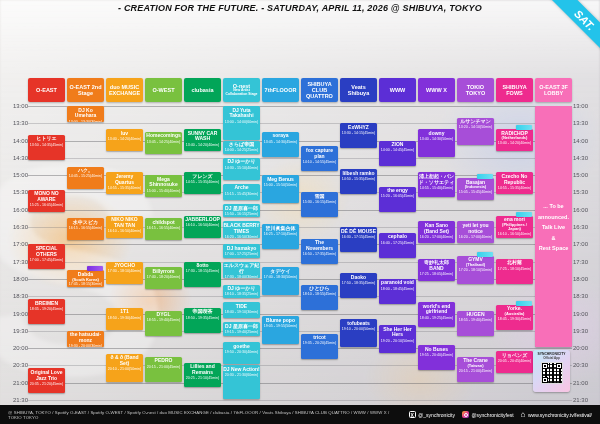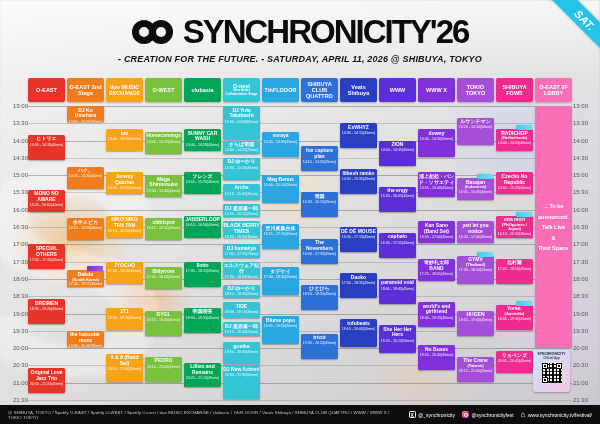--- a/index.html
+++ b/index.html
@@ -89,27 +89,20 @@
 
 <div id="poster">
   <div class="bg-blobs"></div>
   <div class="bg-mark">S</div>
 
   <div class="ribbon">
     <div class="ribbon-band">SAT.</div>
   </div>
 
   <div id="hdr">
-    <div class="logo-row">
-      <span class="inf">
-          <i></i>
-          <i></i>
-        </span>
-      <span class="title">SYNCHRONICITY'26</span>
-    </div>
     <div class="subtitle">- CREATION FOR THE FUTURE. - SATURDAY, APRIL 11, 2026 @ SHIBUYA, TOKYO</div>
   </div>
 
   <div id="grid">
       <div class="tick-line hour" style="top: 106px;"></div>
       <div class="tick-label left" style="top: 106px;">13:00</div>
       <div class="tick-label right" style="top: 106px;">13:00</div>
       <div class="tick-line" style="top: 123.294px;"></div>
       <div class="tick-label left" style="top: 123.294px;">13:30</div>
       <div class="tick-label right" style="top: 123.294px;">13:30</div>

